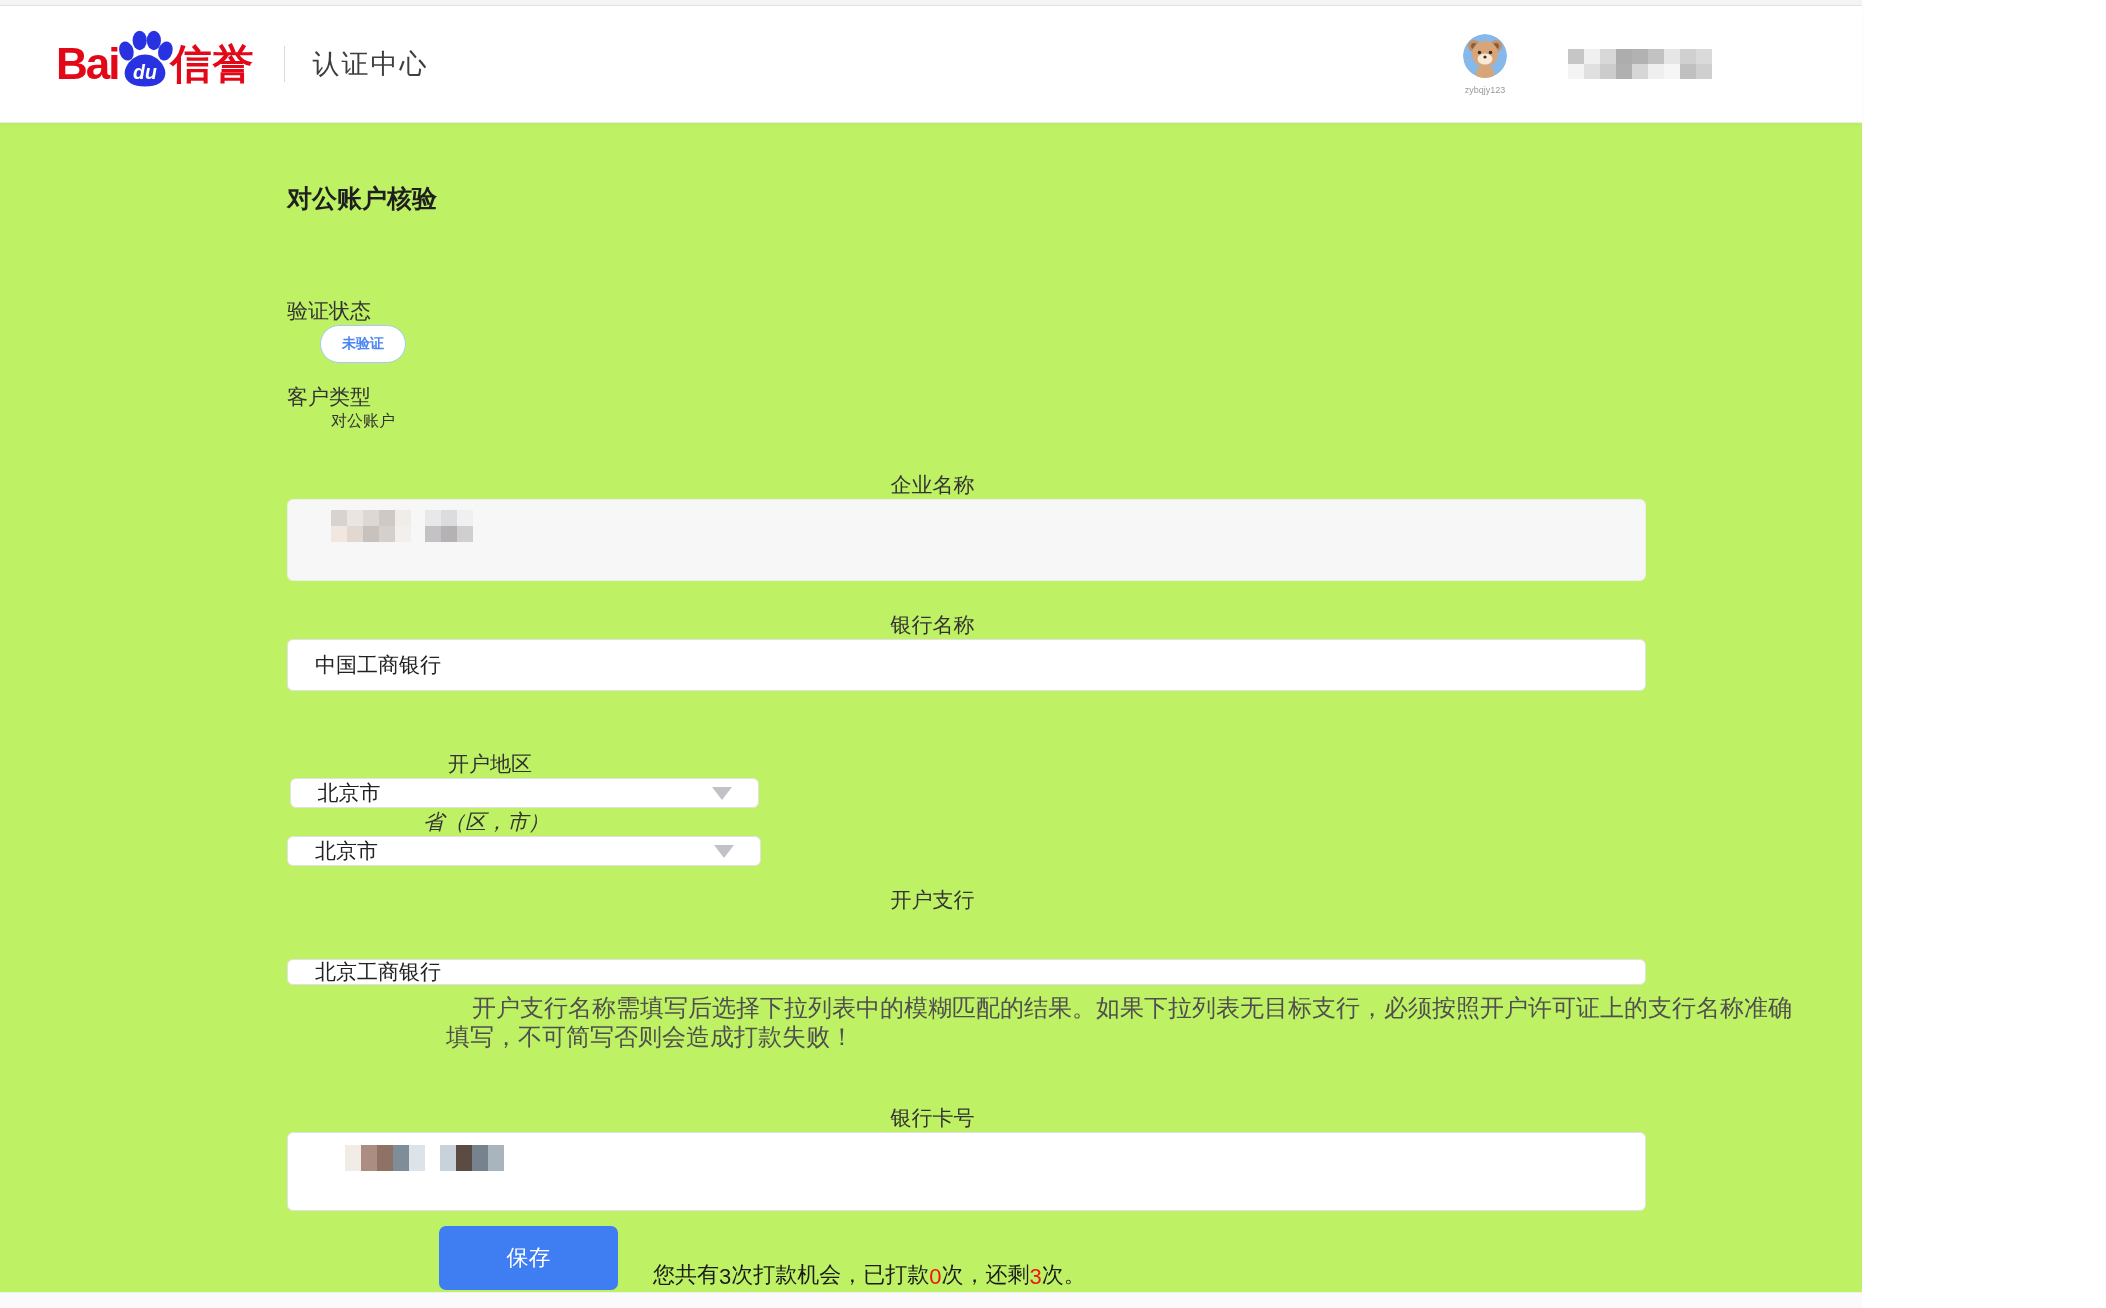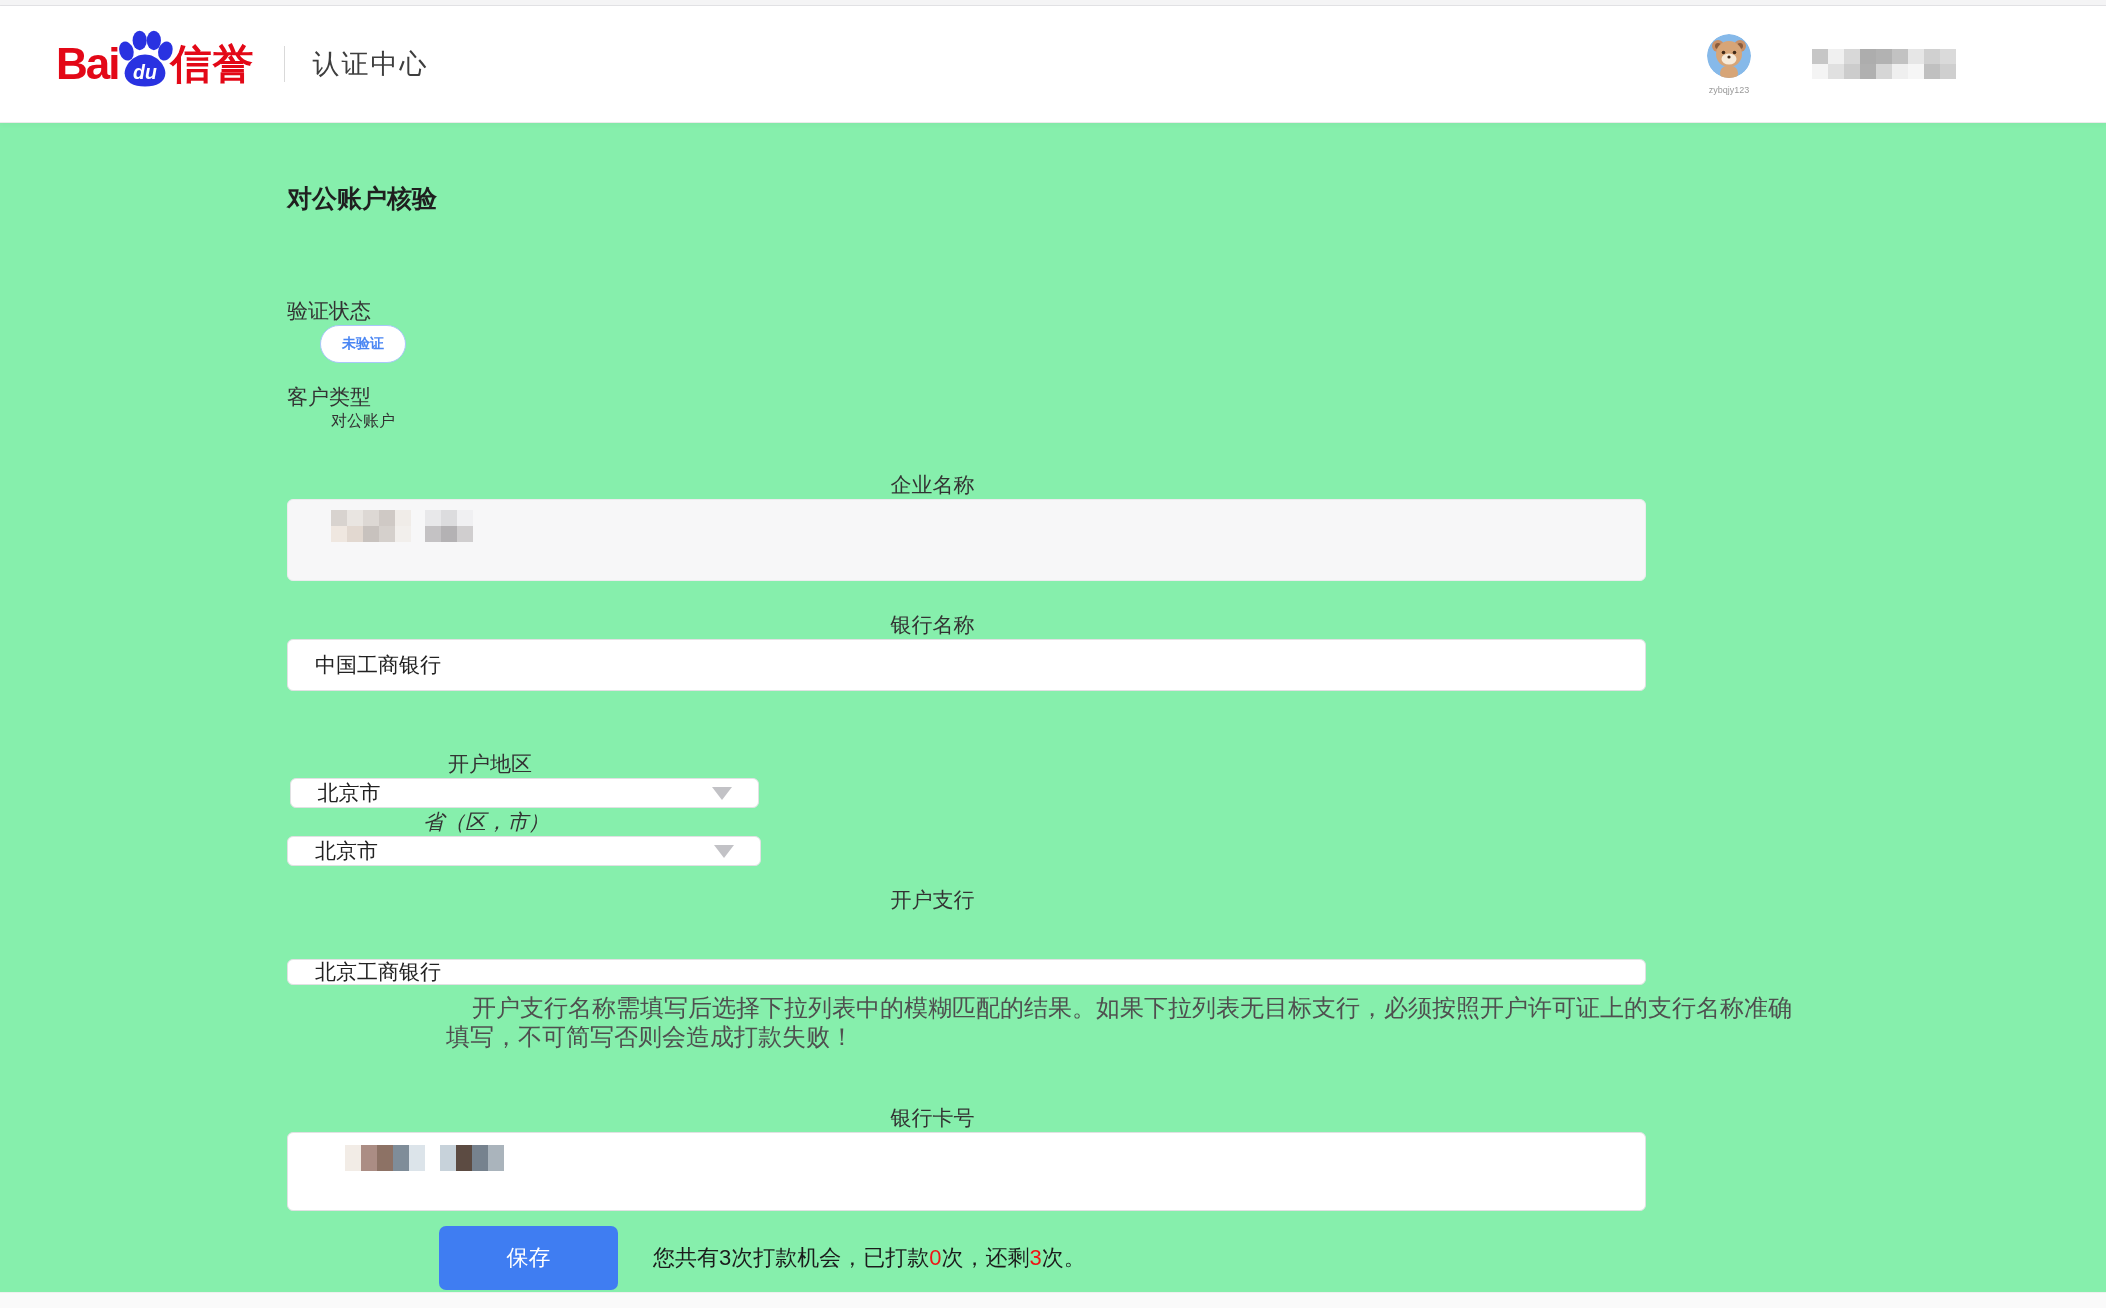--- a/index.html
+++ b/index.html
@@ -1,18 +1,18 @@
 <!DOCTYPE html>
 <html><head>
 <meta charset="utf-8">
 <style>
   * { margin:0; padding:0; box-sizing:border-box; }
   html,body { width:2106px; height:1308px; overflow:hidden; background:#fff;
     font-family:"Liberation Sans","DejaVu Sans",sans-serif; }
-  .page { position:relative; width:2106px; height:1308px; background:#86efac; }
+  .page { position:relative; width:1862px; height:1308px; background:#bef264; }
 
   
   .topbar { height:6px; background:#f4f4f5; border-bottom:1px solid #e2e2e5; }
 
   
   .header { height:117px; display:flex; align-items:center; padding:0 0 0 56px;
     border-bottom:1px solid #ebebeb; box-shadow:0 2px 5px rgba(0,0,0,0.03); background:#fff; }
   .logo { display:flex; align-items:center; cursor:pointer; }
   .logo-bai { font-size:44px; font-weight:800; color:#e30817; letter-spacing:-2px; }
   .logo-paw { margin:0 -6px 6px -4px; }
@@ -57,21 +57,21 @@
     border-top:13px solid #c2c2c6; }
   .mid-label { font-size:21px; color:#333; margin:0 0 0 35px; width:237px;font-style:italic; }
 
   .help { position:absolute; left:446px; top:993px; width:1356px;
     font-size:24px; line-height:29px; color:#4f4f4f; text-indent:26px; }
 
   .save-btn { position:absolute; left:439px; top:1226px; width:179px; height:64px;
     background:#3f7df2; border:none; border-radius:7px; color:#fff; font-size:22px;
     cursor:pointer; font-family:"Liberation Sans","DejaVu Sans",sans-serif; }
   .attempts { position:absolute; left:653px; top:1226px; height:64px; display:flex;
-    align-items:center; font-size:22px; color:#1b1b1b; }
+    align-items:flex-end; font-size:22px; color:#1b1b1b; }
   .attempts .red { color:#f01414; }
 
   .footer-strip { position:absolute; left:0; bottom:0; width:100%; height:16px;
     background:#fafafa; border-top:1px solid #f0f0f0; }
 </style>
 </head>
 <body>
 
 <div class="page">
 

